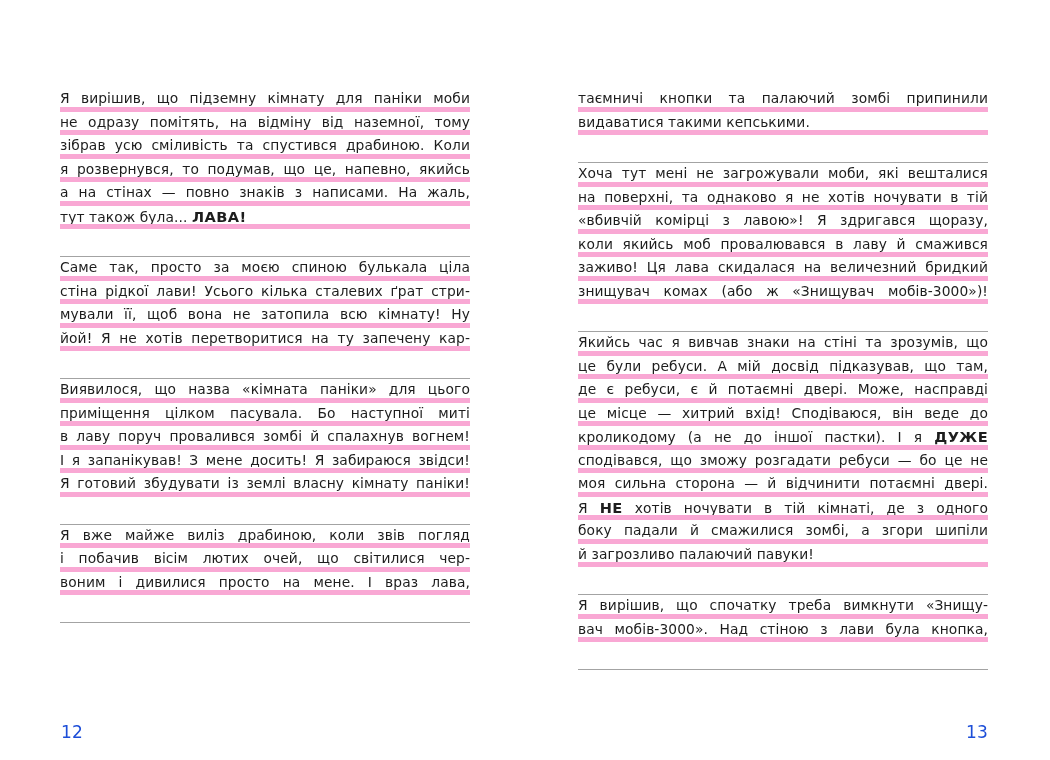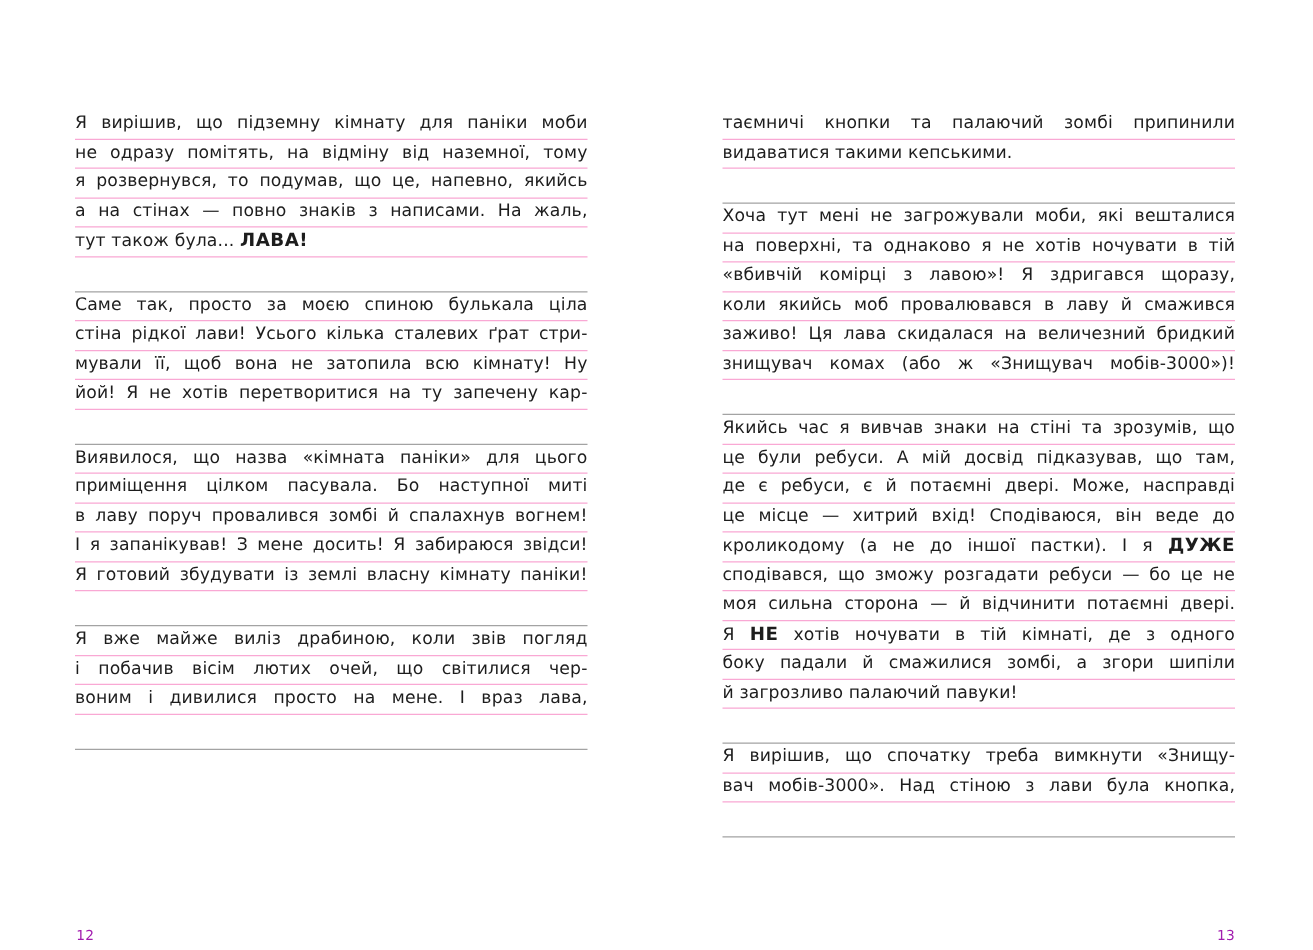--- a/index.html
+++ b/index.html
@@ -26,21 +26,21 @@
   }
   .page-text.left  { left: 60px;  }
   .page-text.right { left: 578px; }
 
   
   .tl {
     box-sizing: border-box;
     height: 23.5px;
     line-height: 21.5px;
     font-size: 13.8px;
-    border-bottom: 1px solid #f9a8d4;
+    border-bottom: 5px solid #f9a8d4;
     text-align: justify;
     text-align-last: justify;
     overflow: hidden;
     letter-spacing: 0.1px;
   }
   .tl.short {
     text-align-last: left;
   }
   .bseg {
     font-weight: 700;
@@ -48,42 +48,43 @@
     letter-spacing: 0.4px;
   }
   
   .sep {
     box-sizing: border-box;
     height: 28px;
     border-bottom: 1px solid #a3a3a3;
   }
   .page-number {
     position: absolute;
-    top: 742px;
-    font-size: 11px;
-    color: #a21caf;
+    top: 722px;
+    font-size: 17px;
+    color: #1d4ed8;
     letter-spacing: 0.2px;
   }
   .page-number.pn-left {
     left: 61px;
   }
   .page-number.pn-right {
     left: 578px;
     width: 410px;
     text-align: right;
   }
 </style>
 </head>
 <body>
 
 <div class="spread">
 
   <div class="page-text left">
       <div class="tl"><span>Я вирішив, що підземну кімнату для паніки моби</span></div>
       <div class="tl"><span>не одразу помітять, на відміну від наземної, тому</span></div>
+      <div class="tl"><span>зібрав усю сміливість та спустився драбиною. Коли</span></div>
       <div class="tl"><span>я розвернувся, то подумав, що це, напевно, якийсь</span></div>
       <div class="tl"><span>а на стінах — повно знаків з написами. На жаль,</span></div>
       <div class="tl short"><span>тут також була... </span><span class="bseg">ЛАВА!</span></div>
       <div class="sep"></div>
       <div class="tl"><span>Саме так, просто за моєю спиною булькала ціла</span></div>
       <div class="tl"><span>стіна рідкої лави! Усього кілька сталевих ґрат стри-</span></div>
       <div class="tl"><span>мували її, щоб вона не затопила всю кімнату! Ну</span></div>
       <div class="tl"><span>йой! Я не хотів перетворитися на ту запечену кар-</span></div>
       <div class="sep"></div>
       <div class="tl"><span>Виявилося, що назва «кімната паніки» для цього</span></div>

